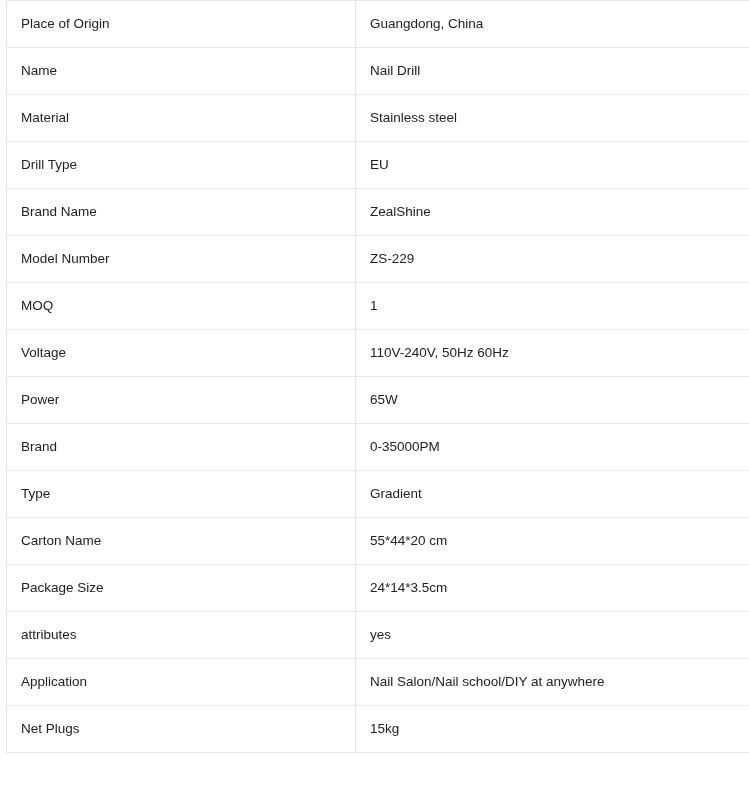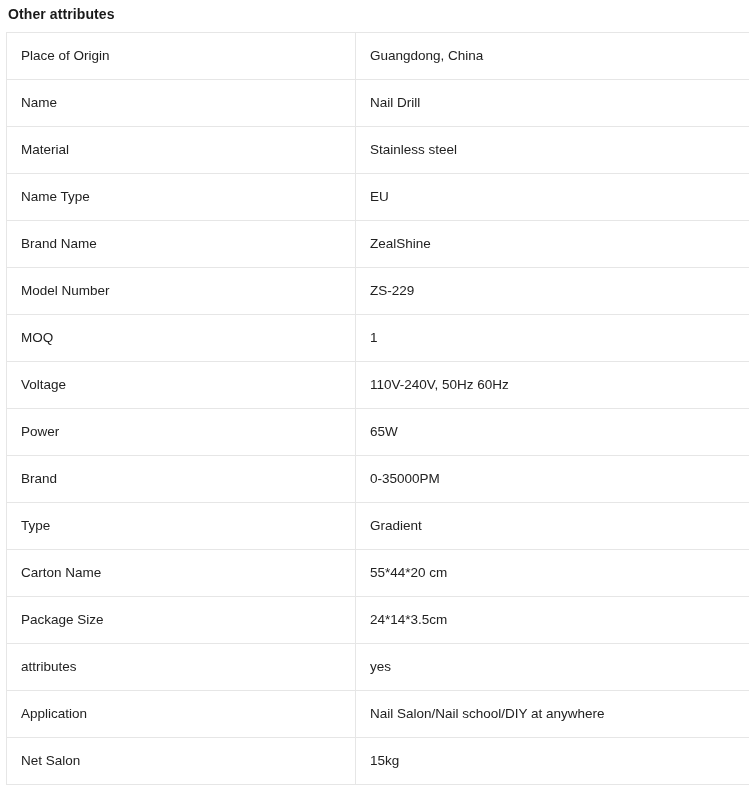--- a/index.html
+++ b/index.html
@@ -52,38 +52,37 @@
   }
   td.attr-value {
     width: 419px;
   }
 </style>
 </head>
 <body>
 
 <div class="page">
 
-  <div class="section-title">Other attributes</div>
 
   <table class="attr-table">
     <tbody>
       <tr>
         <td class="attr-name">Place of Origin</td>
         <td class="attr-value">Guangdong, China</td>
       </tr>
       <tr>
         <td class="attr-name">Name</td>
         <td class="attr-value">Nail Drill</td>
       </tr>
       <tr>
         <td class="attr-name">Material</td>
         <td class="attr-value">Stainless steel</td>
       </tr>
       <tr>
-        <td class="attr-name">Name Type</td>
+        <td class="attr-name">Drill Type</td>
         <td class="attr-value">EU</td>
       </tr>
       <tr>
         <td class="attr-name">Brand Name</td>
         <td class="attr-value">ZealShine</td>
       </tr>
       <tr>
         <td class="attr-name">Model Number</td>
         <td class="attr-value">ZS-229</td>
       </tr>
@@ -117,19 +116,19 @@
       </tr>
       <tr>
         <td class="attr-name">attributes</td>
         <td class="attr-value">yes</td>
       </tr>
       <tr>
         <td class="attr-name">Application</td>
         <td class="attr-value">Nail Salon/Nail school/DIY at anywhere</td>
       </tr>
       <tr>
-        <td class="attr-name">Net Salon</td>
+        <td class="attr-name">Net Plugs</td>
         <td class="attr-value">15kg</td>
       </tr>
     </tbody>
   </table>
 
 </div>
 
 </body></html>

